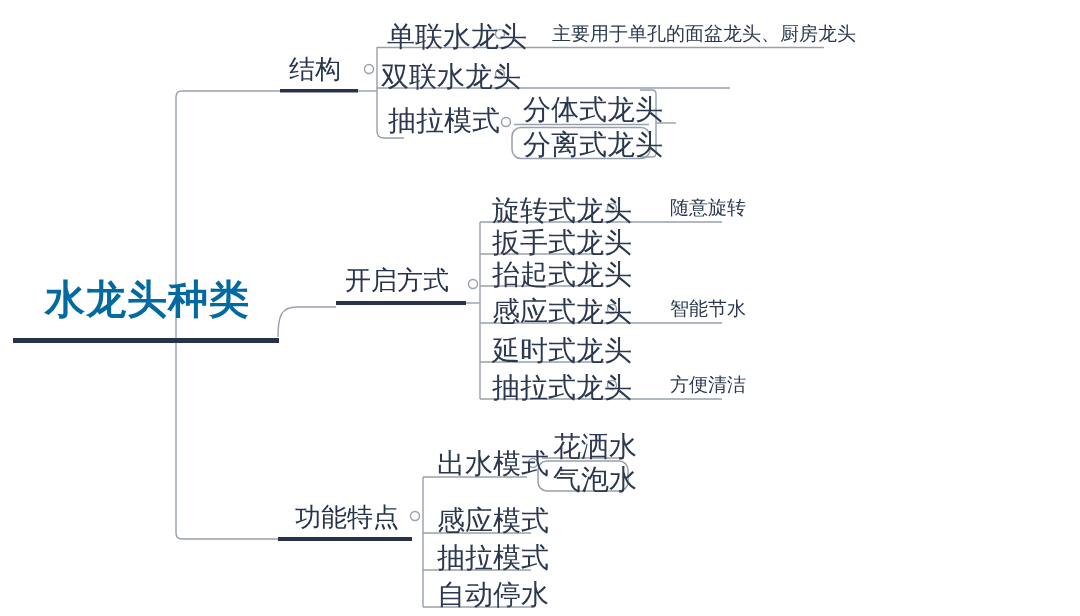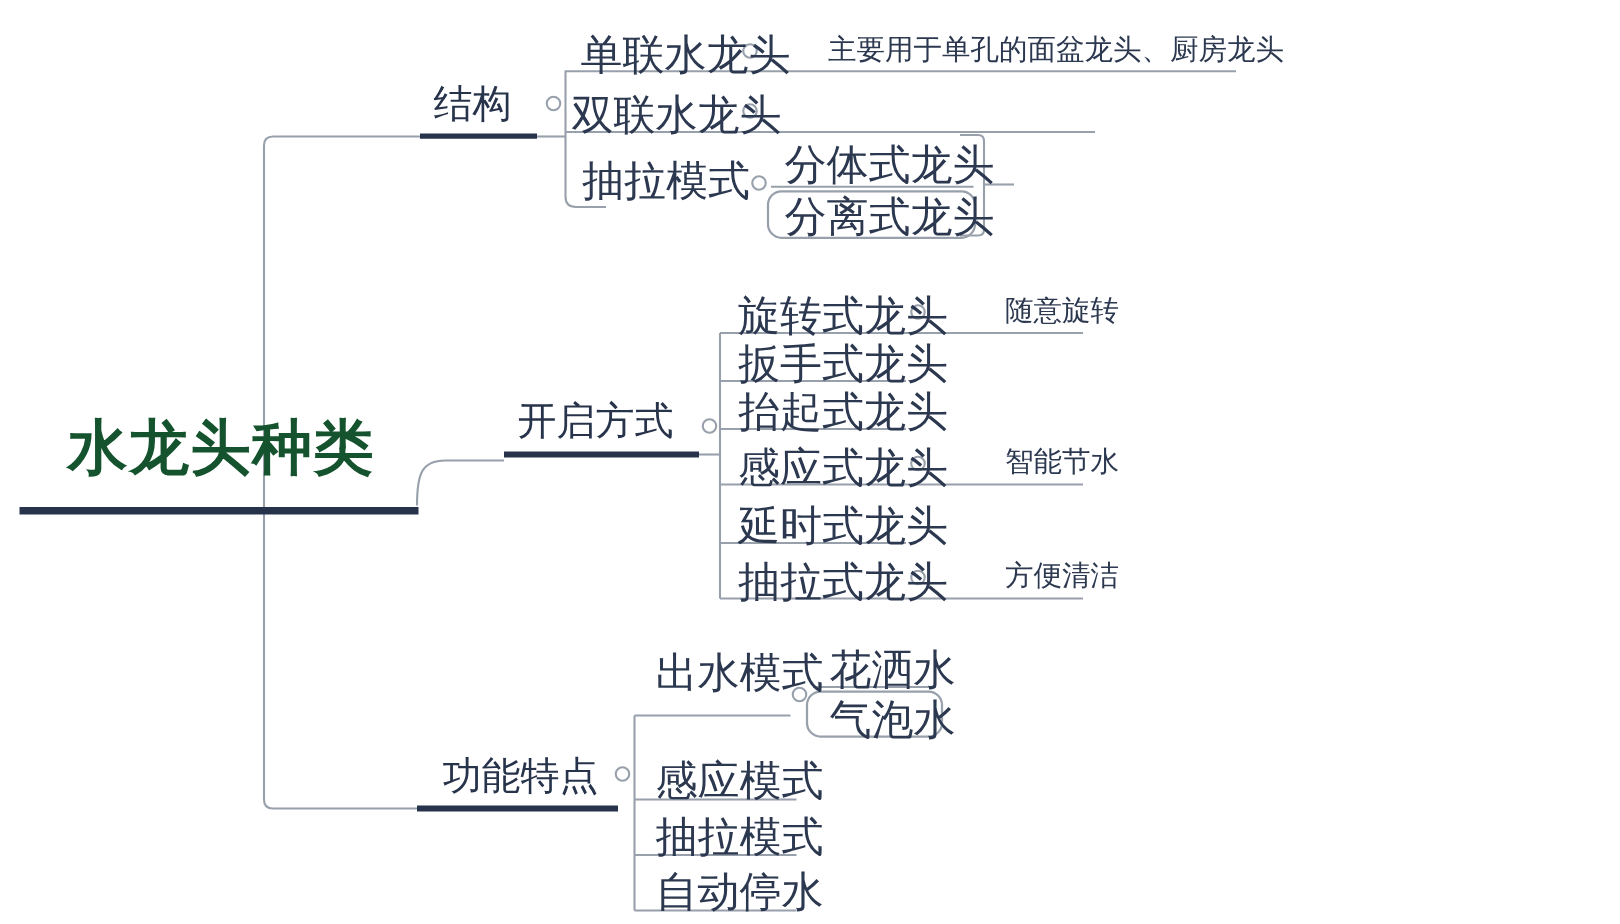--- a/index.html
+++ b/index.html
@@ -10,21 +10,21 @@
     overflow:hidden;
     font-family:"Liberation Sans","DejaVu Sans",sans-serif;
   }
   .lines{position:absolute;left:0;top:0;}
   .t{
     position:absolute;
     white-space:nowrap;
     color:#2b384f;
     line-height:1.0;
   }
-  .root-t{font-size:40px;font-weight:700;color:#14532d;letter-spacing:1px;}
+  .root-t{font-size:40px;font-weight:700;color:#0369a1;letter-spacing:1px;}
   .branch-t{font-size:26px;font-weight:400;color:#26334a;}
   .child-t{font-size:28px;font-weight:400;}
   .note-t{font-size:19px;font-weight:400;margin-left:36px;}
   .summary-t{font-size:21px;font-weight:600;font-style:italic;color:#2b384f;}
 </style>
 </head>
 <body>
 
 <div class="canvas">
 
@@ -98,20 +98,20 @@
   <div class="t note-t" style="left:634px;top:198px;">随意旋转</div>
   <div class="t child-t" style="left:492px;top:229px;">扳手式龙头</div>
   <div class="t child-t" style="left:492px;top:261px;">抬起式龙头</div>
   <div class="t child-t" style="left:492px;top:298px;">感应式龙头</div>
   <div class="t note-t" style="left:634px;top:299px;">智能节水</div>
   <div class="t child-t" style="left:492px;top:337px;">延时式龙头</div>
   <div class="t child-t" style="left:492px;top:374px;">抽拉式龙头</div>
   <div class="t note-t" style="left:634px;top:375px;">方便清洁</div>
 
   <div class="t branch-t" style="left:295px;top:504px;">功能特点</div>
-  <div class="t child-t" style="left:437px;top:435px;">出水模式</div>
+  <div class="t child-t" style="left:437px;top:450px;">出水模式</div>
   <div class="t child-t" style="left:553px;top:433px;">花洒水</div>
   <div class="t child-t" style="left:553px;top:466px;">气泡水</div>
   <div class="t child-t" style="left:437px;top:507px;">感应模式</div>
   <div class="t child-t" style="left:437px;top:544px;">抽拉模式</div>
   <div class="t child-t" style="left:437px;top:581px;">自动停水</div>
 
 </div>
 
 </body></html>

